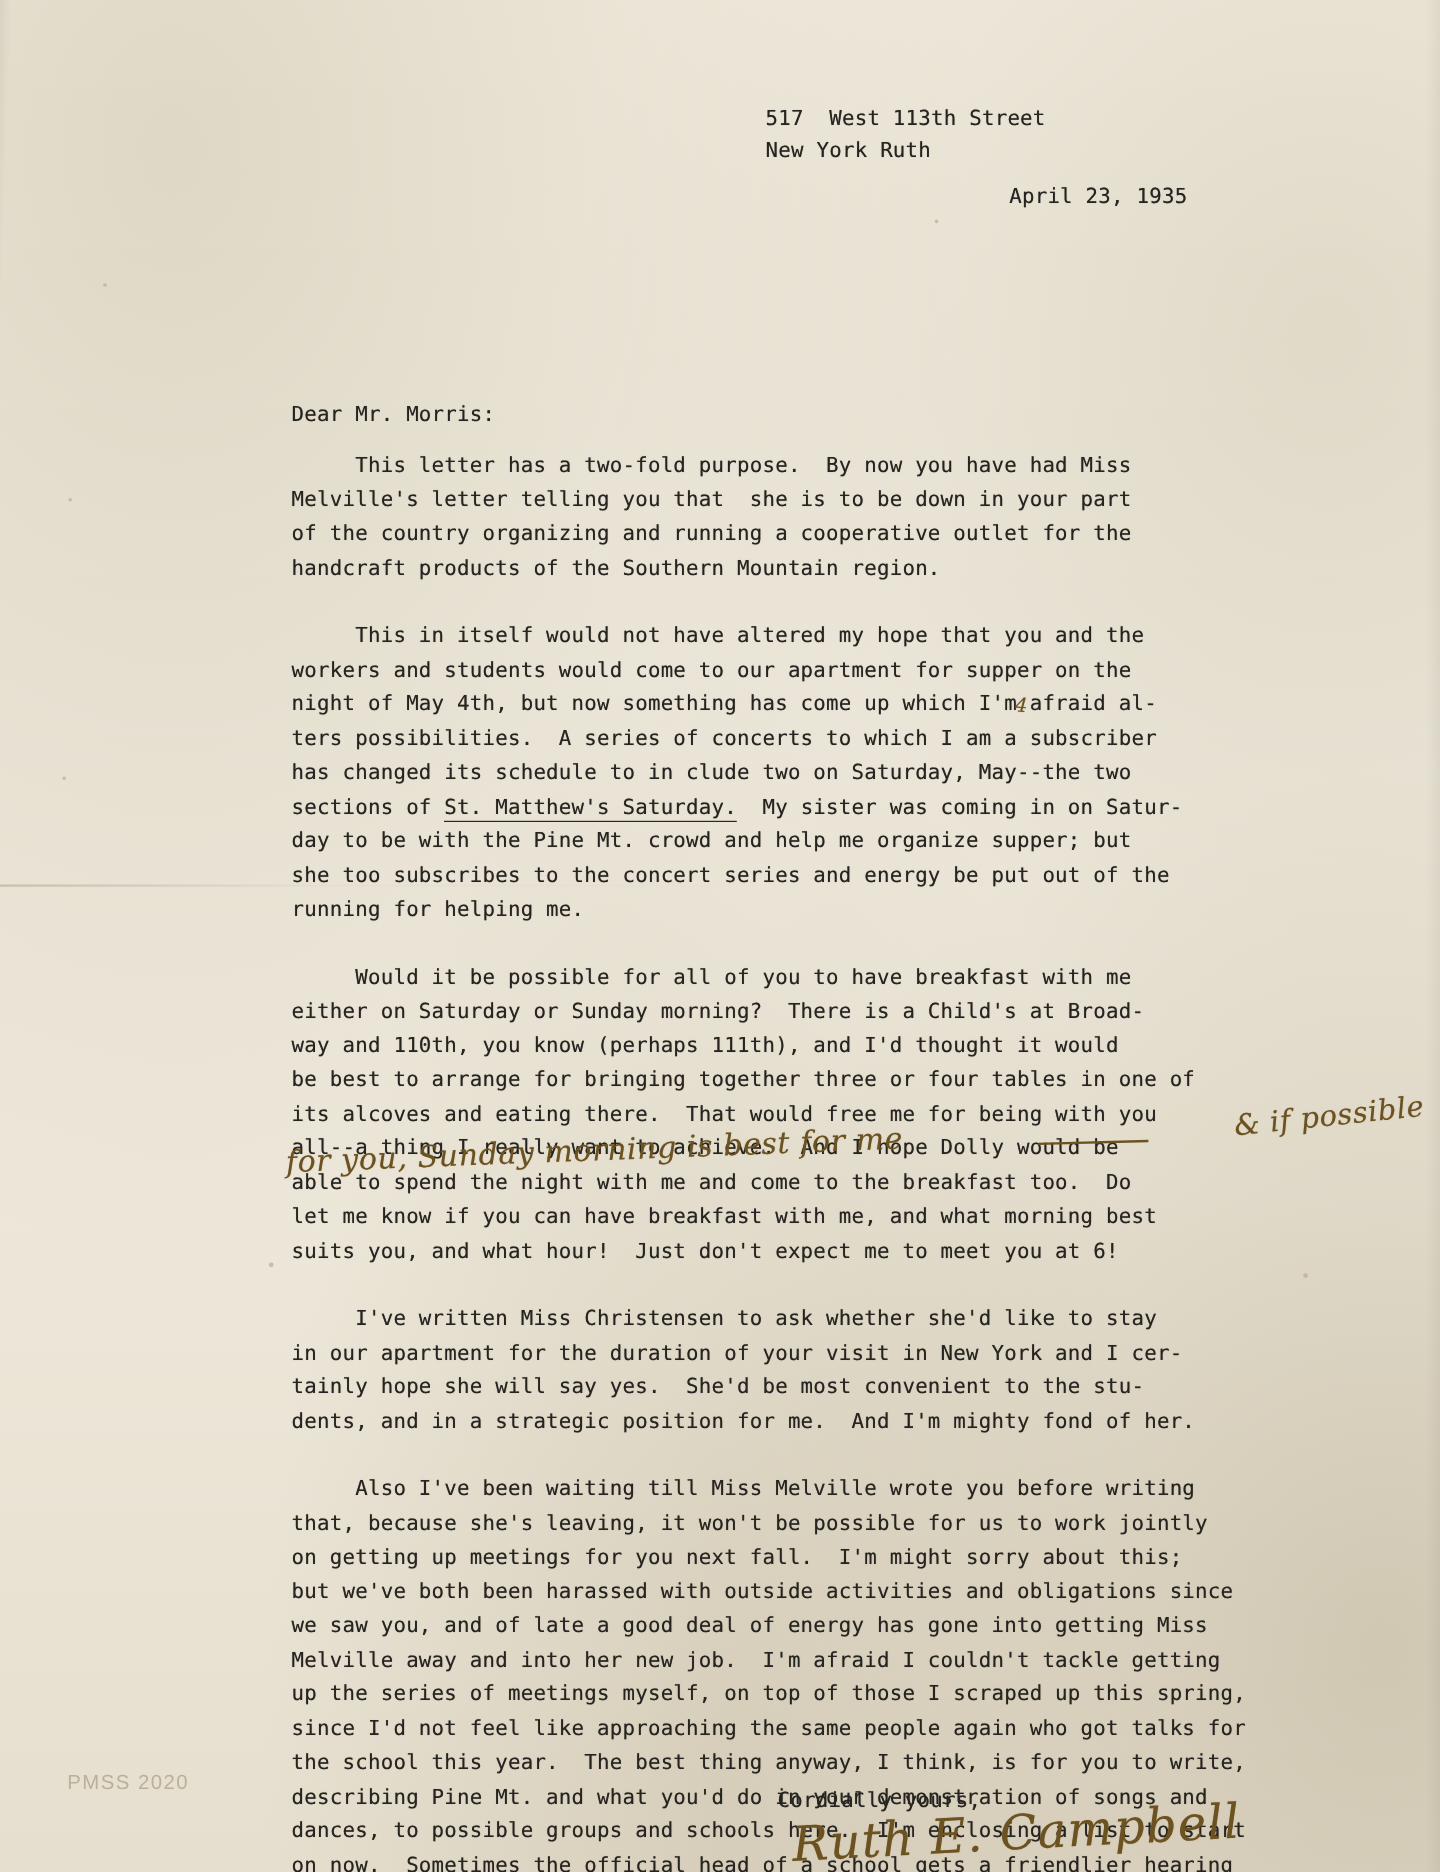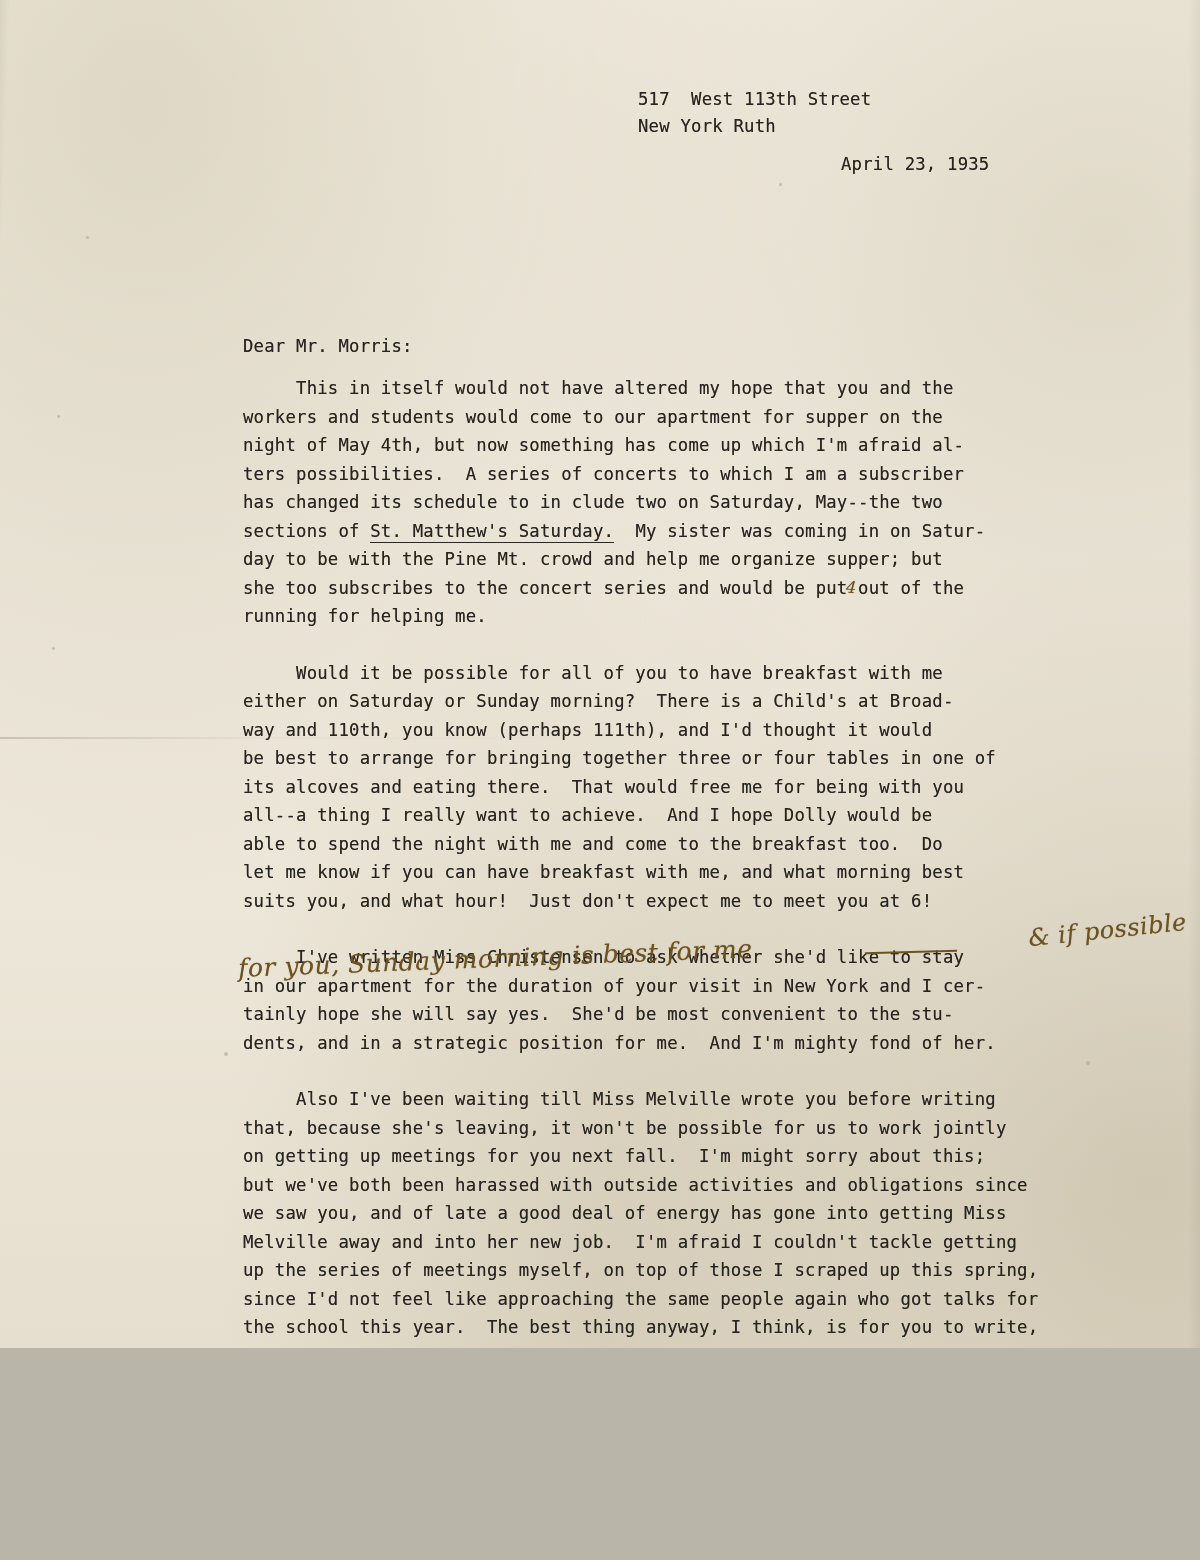--- a/index.html
+++ b/index.html
@@ -3,21 +3,21 @@
 <meta charset="utf-8">
 <style>
   html, body {
     margin: 0;
     padding: 0;
     background: #b9b5a8;
   }
   .page {
     position: relative;
     width: 1200px;
-    height: 1348px;
+    height: 1560px;
     background: #efeade;
     overflow: hidden;
     box-sizing: border-box;
     text-decoration: underline;
   }
   
   .page:before {
     content: "";
     position: absolute;
     inset: 0;
@@ -184,29 +184,33 @@
     <div class="date">
       <div class="typed">April 23, 1935</div>
     </div>
 
     <div class="salutation">
       <div class="typed">Dear Mr. Morris:</div>
     </div>
 
     <div class="body">
 
+      <div class="typed para">     This letter has a two-fold purpose.  By now you have had Miss
+Melville's letter telling you that  she is to be down in your part
+of the country organizing and running a cooperative outlet for the
+handcraft products of the Southern Mountain region.</div>
 
       <div class="typed para nogap"><span>     This in itself would not have altered my hope that you and the
 workers and students would come to our apartment for supper on the
 night of May 4th, but now something has come up which I'm afraid al-
 ters possibilities.  A series of concerts to which I am a subscriber
 has changed its schedule to in clude two on Saturday, May--the two
 sections of </span><span class="underline-word">St. Matthew's Saturday.</span><span>  My sister was coming in on Satur-
 day to be with the Pine Mt. crowd and help me organize supper; but
-she too subscribes to the concert series and would be put out of the
+she too subscribes to the concert series and energy be put out of the
 running for helping me.</span></div>
 
       <div style="height:28px"></div>
 
       <div class="typed para nogap">     Would it be possible for all of you to have breakfast with me
 either on Saturday or Sunday morning?  There is a Child's at Broad-
 way and 110th, you know (perhaps 111th), and I'd thought it would
 be best to arrange for bringing together three or four tables in one of
 its alcoves and eating there.  That would free me for being with you
 all--a thing I really want to achieve.  And I hope Dolly would be

